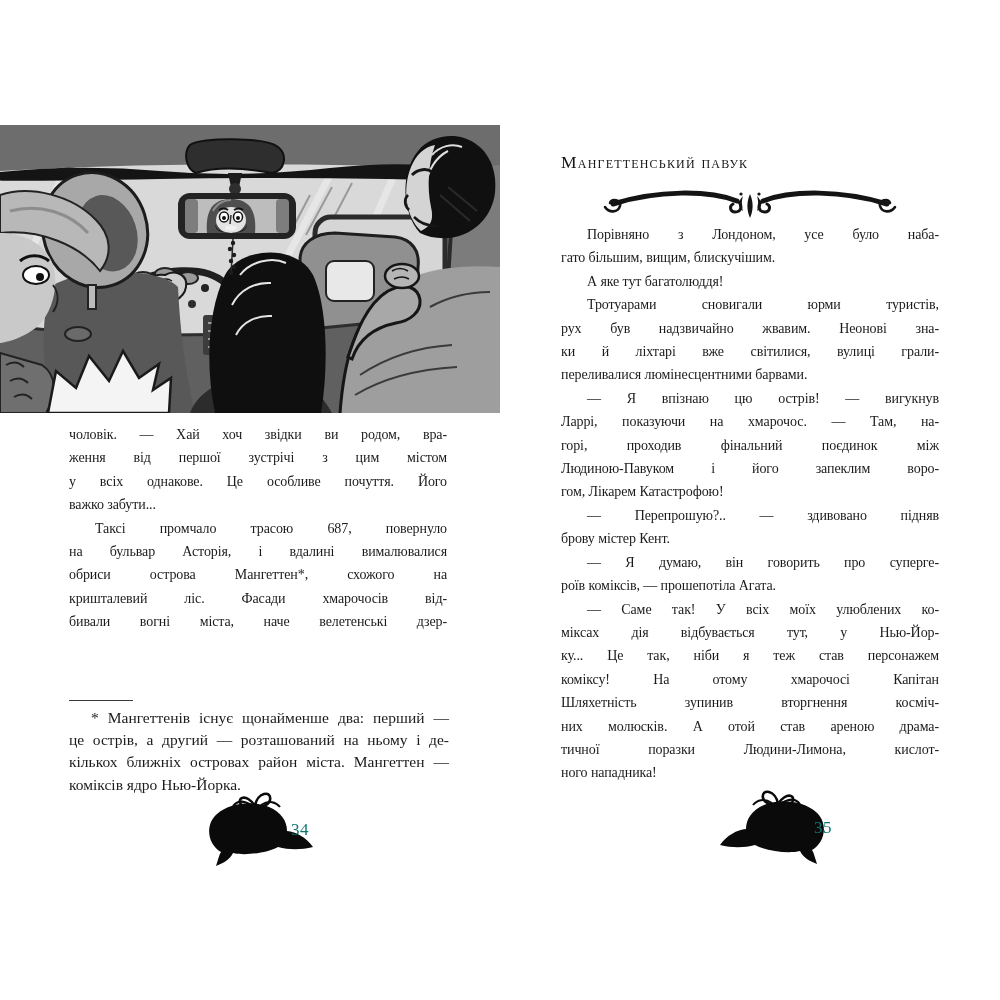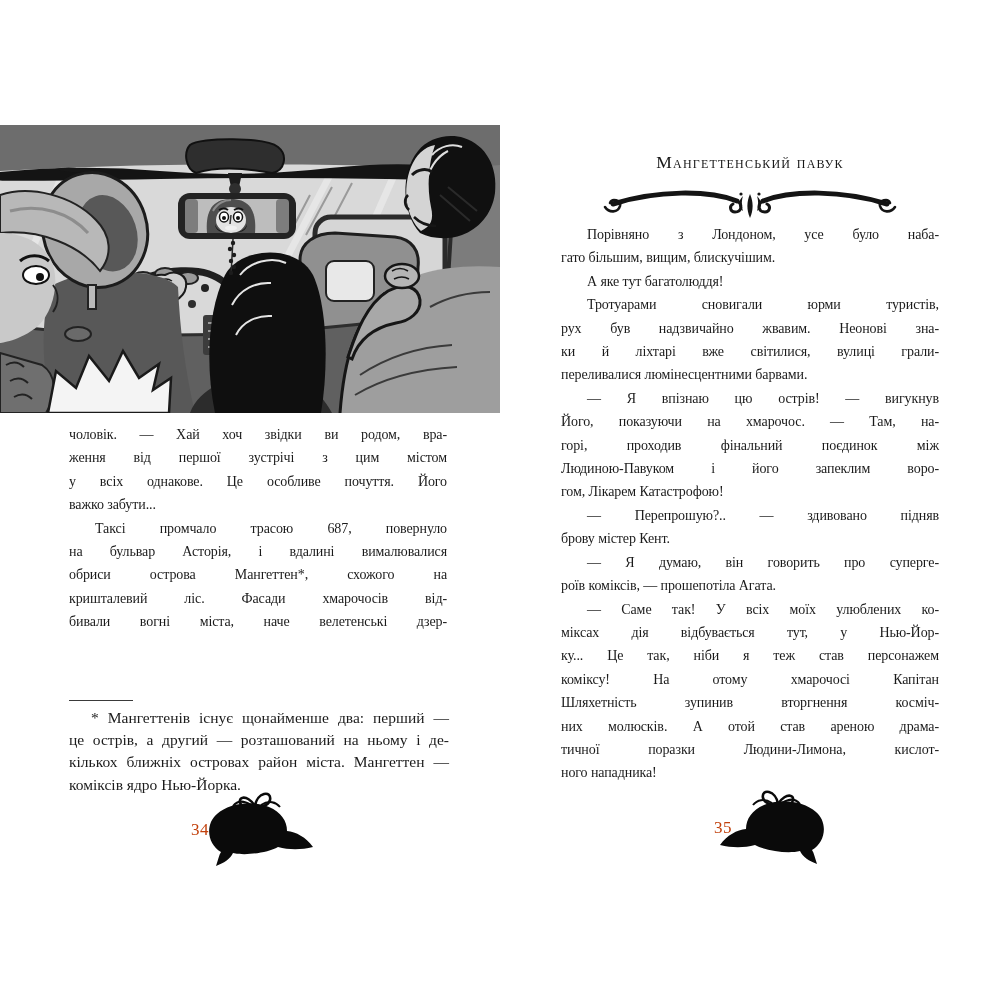--- a/index.html
+++ b/index.html
@@ -11,36 +11,36 @@
 
   
   .textcol{position:absolute;font-size:14px;line-height:23.4px;letter-spacing:-0.1px;}
   .left-col{left:69px;top:423px;width:378px;}
   .right-col{left:561px;top:223px;width:378px;}
   .line{text-align:justify;text-align-last:justify;}
   .line.end{text-align-last:left;}
   .line.ind{text-indent:26px;}
 
   
-  .chapter-header{position:absolute;left:561px;top:152px;width:378px;text-align:center;
+  .chapter-header{position:absolute;left:561px;top:152px;width:378px;
       font-variant-caps:small-caps;font-variant:small-caps;font-size:17.5px;letter-spacing:1.2px;color:#161616;}
   .flourish{position:absolute;left:597px;top:180px;width:306px;height:42px;}
 
   
   .fn-rule{position:absolute;left:69px;top:700px;width:64px;border-top:1.6px solid #3a3a3a;}
   .footnote{position:absolute;left:69px;top:707px;width:380px;font-size:15.5px;line-height:22.2px;}
   .footnote .line.ind{text-indent:22px;}
 
   
   .hat{position:absolute;width:118px;height:76px;}
   .hat-left{left:197px;top:790px;}
   .hat-right{left:718px;top:788px;}
   .hat svg{position:absolute;left:0;top:0;width:118px;height:76px;}
   .hat-right svg{transform:scaleX(-1);}
-  .hat .pgnum{position:absolute;top:30px;width:100%;text-align:left;color:#c2410c;
+  .hat .pgnum{position:absolute;top:30px;width:100%;text-align:right;color:#0f766e;
       font-size:17px;letter-spacing:0.5px;}
   .hat-left .pgnum{left:-6px;}
   .hat-right .pgnum{left:-4px;}
 </style>
 </head>
 <body>
 
 <div id="page">
 
   <svg class="illo" viewBox="0 0 500 288" aria-hidden="true">
@@ -194,21 +194,21 @@
 
   <div class="textcol right-col">
     <div class="line ind">Порівняно з Лондоном, усе було наба-</div>
     <div class="line end">гато більшим, вищим, блискучішим.</div>
     <div class="line ind end">А яке тут багатолюддя!</div>
     <div class="line ind">Тротуарами сновигали юрми туристів,</div>
     <div class="line">рух був надзвичайно жвавим. Неонові зна-</div>
     <div class="line">ки й ліхтарі вже світилися, вулиці грали-</div>
     <div class="line end">переливалися люмінесцентними барвами.</div>
     <div class="line ind">— Я впізнаю цю острів! — вигукнув</div>
-    <div class="line">Його, показуючи на хмарочос. — Там, на-</div>
+    <div class="line">Ларрі, показуючи на хмарочос. — Там, на-</div>
     <div class="line">горі, проходив фінальний поєдинок між</div>
     <div class="line">Людиною-Павуком і його запеклим воро-</div>
     <div class="line end">гом, Лікарем Катастрофою!</div>
     <div class="line ind">— Перепрошую?.. — здивовано підняв</div>
     <div class="line end">брову містер Кент.</div>
     <div class="line ind">— Я думаю, він говорить про суперге-</div>
     <div class="line end">роїв коміксів, — прошепотіла Агата.</div>
     <div class="line ind">— Саме так! У всіх моїх улюблених ко-</div>
     <div class="line">міксах дія відбувається тут, у Нью-Йор-</div>
     <div class="line">ку... Це так, ніби я теж став персонажем</div>

